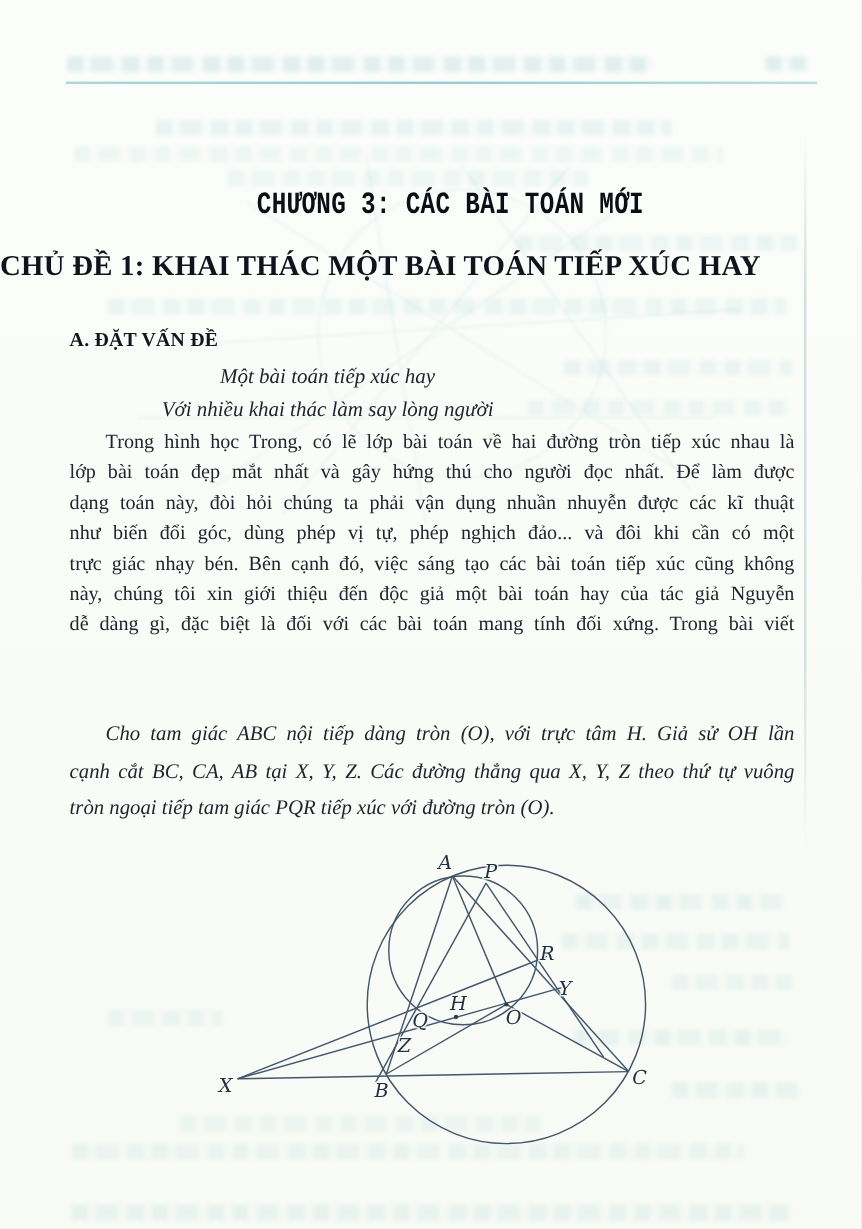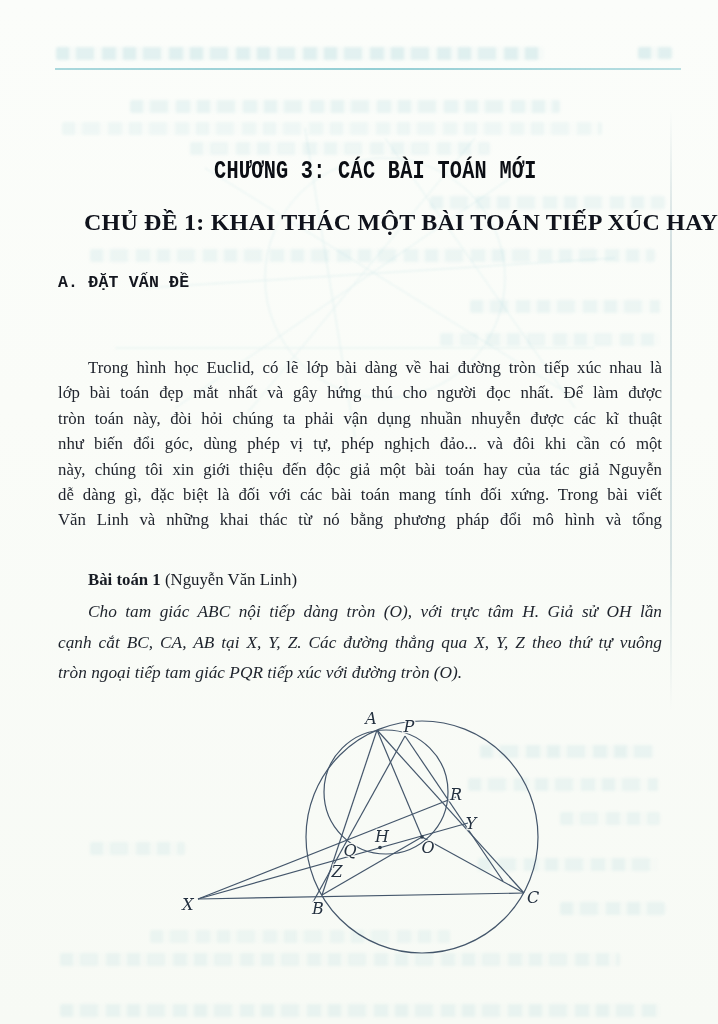--- a/index.html
+++ b/index.html
@@ -33,26 +33,26 @@
     filter:blur(.4px);
   }
   
   .chapter{
     position:absolute; top:158px; left:0; width:718px; text-align:center;
     font-family:Liberation Mono, monospace; color:#0b0e14;padding-left:16px;
   }
   .chapter-inner{display:inline-block; transform:scale(.88,1.12); transform-origin:center;
     font-size:23px; font-weight:700; letter-spacing:.3px; white-space:nowrap;}
   .topic{
-    position:absolute; top:209px; left:0; width:718px; text-align:right;
+    position:absolute; top:209px; left:0; width:718px; text-align:left;
     font-size:24px; font-weight:700; color:#10131c; letter-spacing:.2px; white-space:nowrap;
   }
   .section{
     position:absolute; top:273px; left:58px;
-    font-family:Liberation Mono, monospace;
+    font-family:Liberation Serif, serif;
     font-size:16.5px; font-weight:700; color:#13161e; letter-spacing:.2px;
   }
   .epigraph{position:absolute; left:58px; width:430px; text-align:center; font-style:italic; font-size:17.5px; color:#1d222b;}
   .epi1{top:303px;} .epi2{top:331px;}
   
   .intro{position:absolute; top:355px; left:58px; width:604px; font-size:16.8px; line-height:25.4px; color:#21252e;}
   .jline{text-align:justify; text-align-last:justify;}
   .jlast{text-align:left; text-align-last:left;}
   .indent{padding-left:30px;}
   .problem-head{position:absolute; top:570px; left:58px; width:604px; font-size:16.8px; color:#181c24;}
@@ -106,34 +106,33 @@
   <div class="bleed" style="top:953px; left:60px; width:560px; opacity:.20;"></div>
   <div class="bleed" style="top:1004px; left:60px; width:600px; opacity:.22;"></div>
   <div class="gutter"></div>
 
   <div class="chapter">
     <span class="chapter-inner">CHƯƠNG 3: CÁC BÀI TOÁN MỚI</span>
   </div>
   <div class="topic">CHỦ ĐỀ 1: KHAI THÁC MỘT BÀI TOÁN TIẾP XÚC HAY</div>
   <div class="section">A. ĐẶT VẤN ĐỀ</div>
 
+  <div class="epigraph epi1">Một bài toán tiếp xúc hay</div>
+  <div class="epigraph epi2">Với nhiều khai thác làm say lòng người</div>
 
   <div class="intro">
-    <div class="jline indent">Trong hình học Euclid, có lẽ lớp bài dàng về hai đường tròn tiếp xúc nhau là</div>
+    <div class="jline indent">Trong hình học Trong, có lẽ lớp bài toán về hai đường tròn tiếp xúc nhau là</div>
     <div class="jline">lớp bài toán đẹp mắt nhất và gây hứng thú cho người đọc nhất. Để làm được</div>
-    <div class="jline">tròn toán này, đòi hỏi chúng ta phải vận dụng nhuần nhuyễn được các kĩ thuật</div>
+    <div class="jline">dạng toán này, đòi hỏi chúng ta phải vận dụng nhuần nhuyễn được các kĩ thuật</div>
     <div class="jline">như biến đổi góc, dùng phép vị tự, phép nghịch đảo... và đôi khi cần có một</div>
+    <div class="jline">trực giác nhạy bén. Bên cạnh đó, việc sáng tạo các bài toán tiếp xúc cũng không</div>
     <div class="jline">này, chúng tôi xin giới thiệu đến độc giả một bài toán hay của tác giả Nguyễn</div>
     <div class="jline">dễ dàng gì, đặc biệt là đối với các bài toán mang tính đối xứng. Trong bài viết</div>
-    <div class="jline">Văn Linh và những khai thác từ nó bằng phương pháp đổi mô hình và tổng</div>
   </div>
 
-  <div class="problem-head indent">
-    <b>Bài toán 1</b><span> (Nguyễn Văn Linh)</span>
-  </div>
 
   <div class="statement">
     <div class="jline indent">Cho tam giác ABC nội tiếp dàng tròn (O), với trực tâm H. Giả sử OH lần</div>
     <div class="jline">cạnh cắt BC, CA, AB tại X, Y, Z. Các đường thẳng qua X, Y, Z theo thứ tự vuông</div>
     <div class="jlast">tròn ngoại tiếp tam giác PQR tiếp xúc với đường tròn (O).</div>
   </div>
 
   <svg class="fig" width="718" height="324" viewBox="0 0 718 324">
 
     <circle class="shape" cx="422" cy="137" r="116"></circle>

